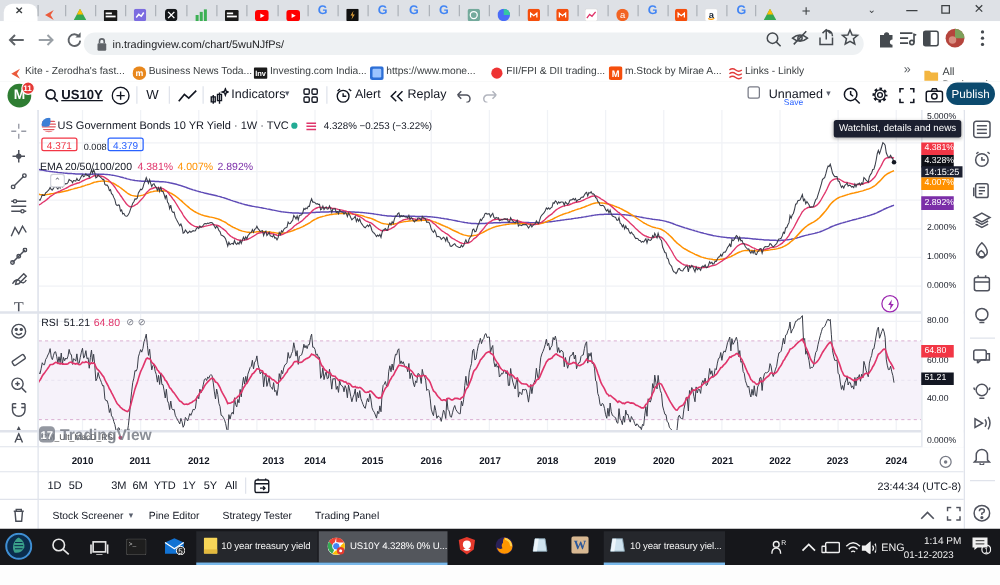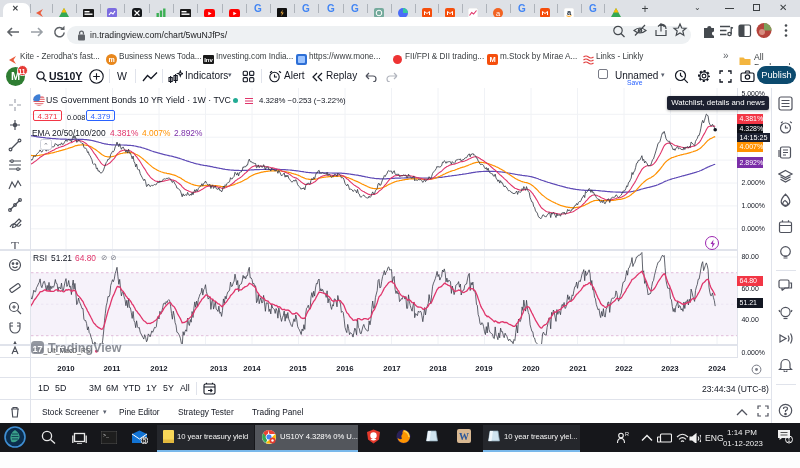--- a/index.html
+++ b/index.html
@@ -757,20 +757,20 @@
       <path d="M1 4 Q6.5 -1.5 12 4 M3 6.3 Q6.5 3 10 6.3 M5 8.6 Q6.5 7.2 8 8.6"></path>
     </g>
   </svg>
 <svg width="12" height="10" style="position:absolute;left:689px;top:433px;">
     <g stroke="#f0f0f0" fill="none" stroke-width="1.1">
       <path d="M1 4 H3.5 L7 1 V10 L3.5 7 H1 Z" fill="#f0f0f0"></path>
       <path d="M9 3.5 Q10.5 5.5 9 7.5 M11 2 Q13.5 5.5 11 9"></path>
     </g>
   </svg>
 <div style="position:absolute;left:705px;top:432.5px;color:#f0f0f0;font:8.6px 'Liberation Sans',sans-serif;">ENG</div>
-<div style="position:absolute;left:727px;top:428px;width:42px;color:#f0f0f0;font:8px 'Liberation Sans',sans-serif;text-align:left;">1:14 PM</div>
+<div style="position:absolute;left:727px;top:428px;width:42px;color:#f0f0f0;font:8px 'Liberation Sans',sans-serif;text-align:right;">1:14 PM</div>
 <div style="position:absolute;left:723px;top:438.5px;width:50px;color:#f0f0f0;font:7.8px 'Liberation Sans',sans-serif;text-align:left;">01-12-2023</div>
 <svg width="16" height="15" style="position:absolute;left:777px;top:429px;">
     <path d="M1 1 H13 V9 H5 L2.5 11 V9 H1 Z" fill="#f0f0f0"></path>
     <path d="M3.5 3.5 H10.5 M3.5 6 H10.5" stroke="#555" stroke-width="1"></path>
     <circle cx="12" cy="10.5" r="3.5" fill="none" stroke="#f0f0f0" stroke-width="1"></circle>
     <text x="12" y="13" font-family="Liberation Sans" font-size="6" fill="#f0f0f0" text-anchor="middle">1</text>
   </svg>
 <div style="position:absolute;left:0;top:452px;width:800px;height:16px;background:#fdfdfd;"></div>
 </body></html>

